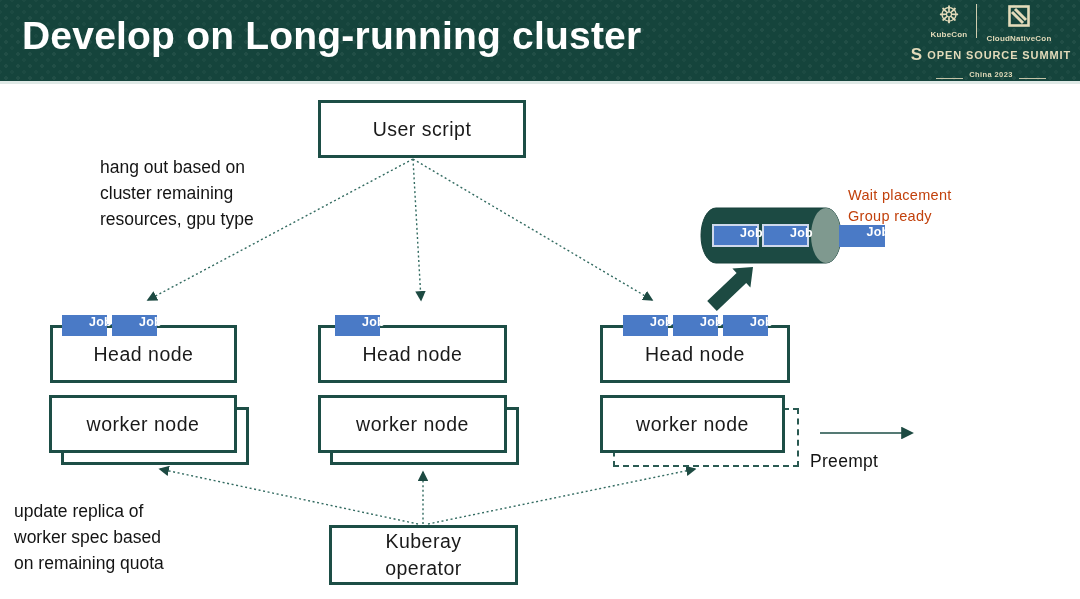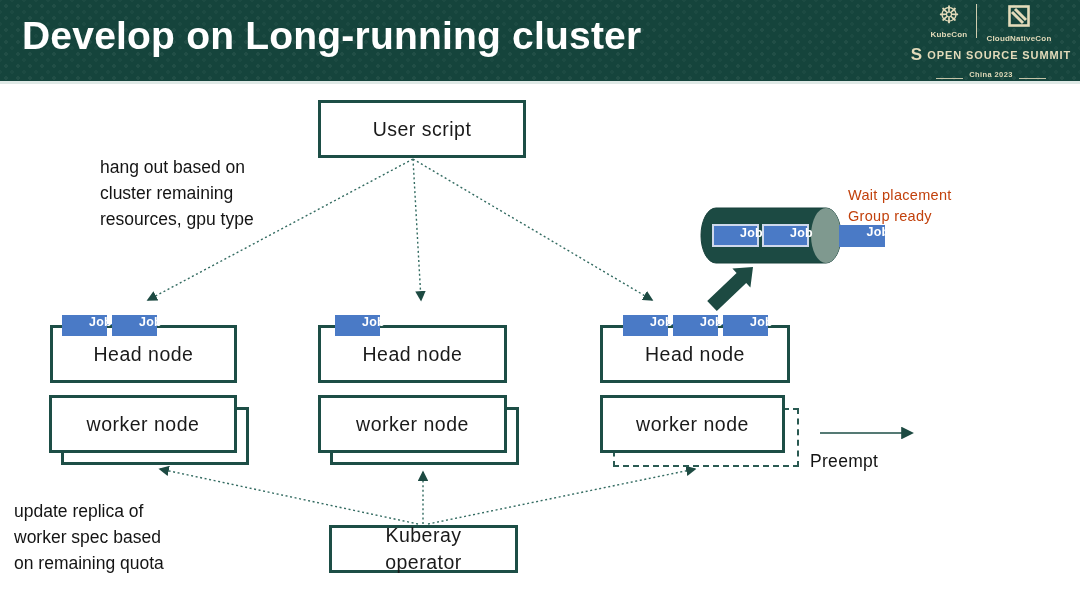--- a/index.html
+++ b/index.html
@@ -211,19 +211,19 @@
     <div class="ann ann--preempt" style="left:810px; top:364px;">
       <div>Preempt</div>
     </div>
 
     <div class="ann" style="left:14px; top:414px;">
       <div>update replica of</div>
       <div>worker spec based</div>
       <div>on remaining quota</div>
     </div>
 
-    <div class="box" style="left:329px; top:441px; width:189px; height:48px;">
+    <div class="box" style="left:329px; top:441px; width:189px; height:60px;">
       <div class="op-line">Kuberay</div>
       <div class="op-line">operator</div>
     </div>
 
   </div>
 </div>
 
 </body></html>

